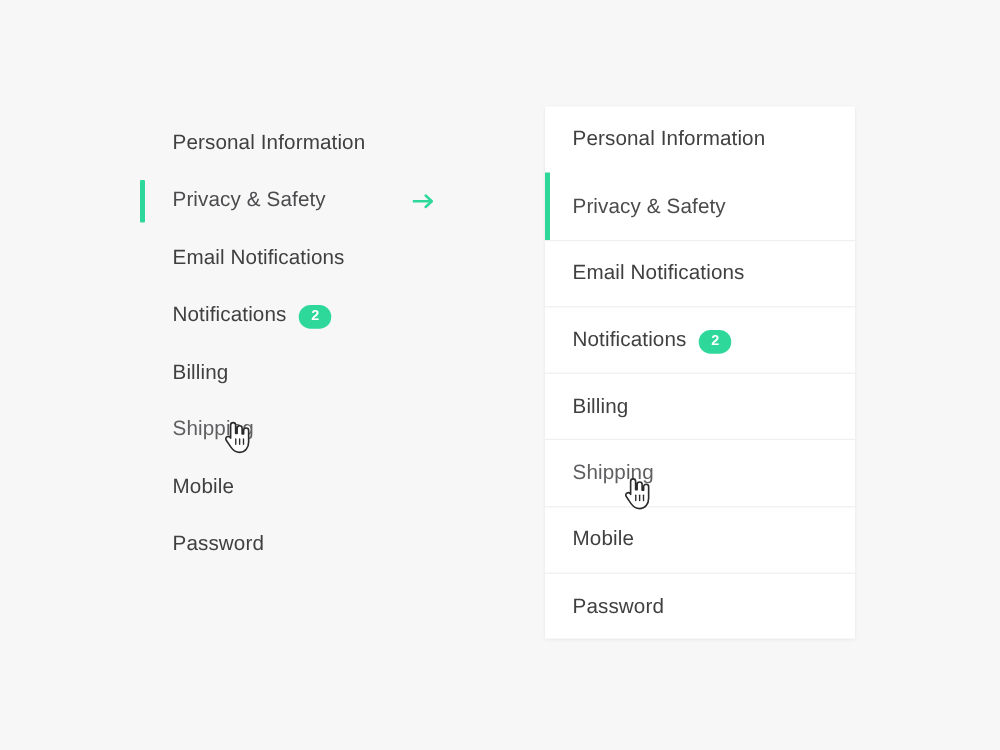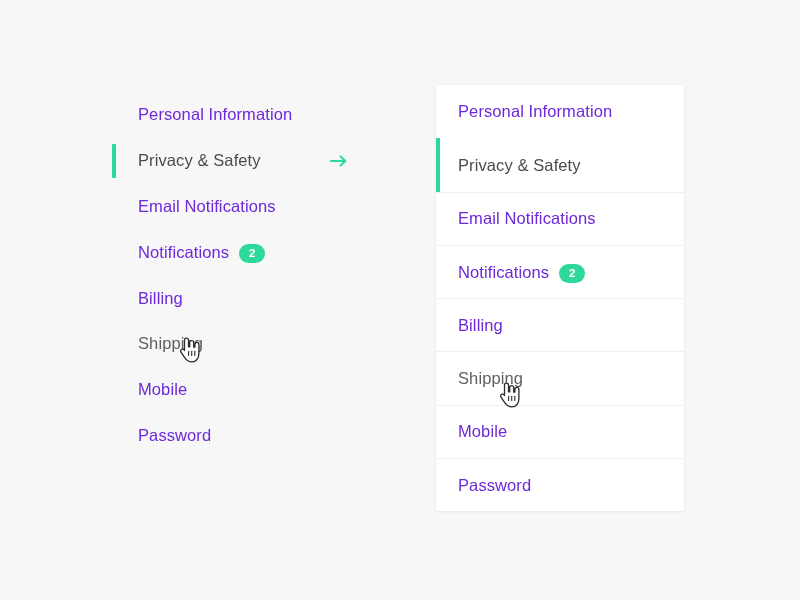--- a/index.html
+++ b/index.html
@@ -38,21 +38,21 @@
     width: 4px;
     border-radius: 1px;
     background: #2ed89a;
     display: none;
   }
   .plain-row.active .bar { display: block; }
 
   .row-label {
     font-size: 16.5px;
     letter-spacing: 0.1px;
-    color: #6d28d9;
+    color: #404040;
     white-space: nowrap;
   }
   .plain-row.active .row-label {
     color: #4b4b4d;
   }
   .plain-row.hover .row-label {
     color: #5f5f62;
   }
 
   

